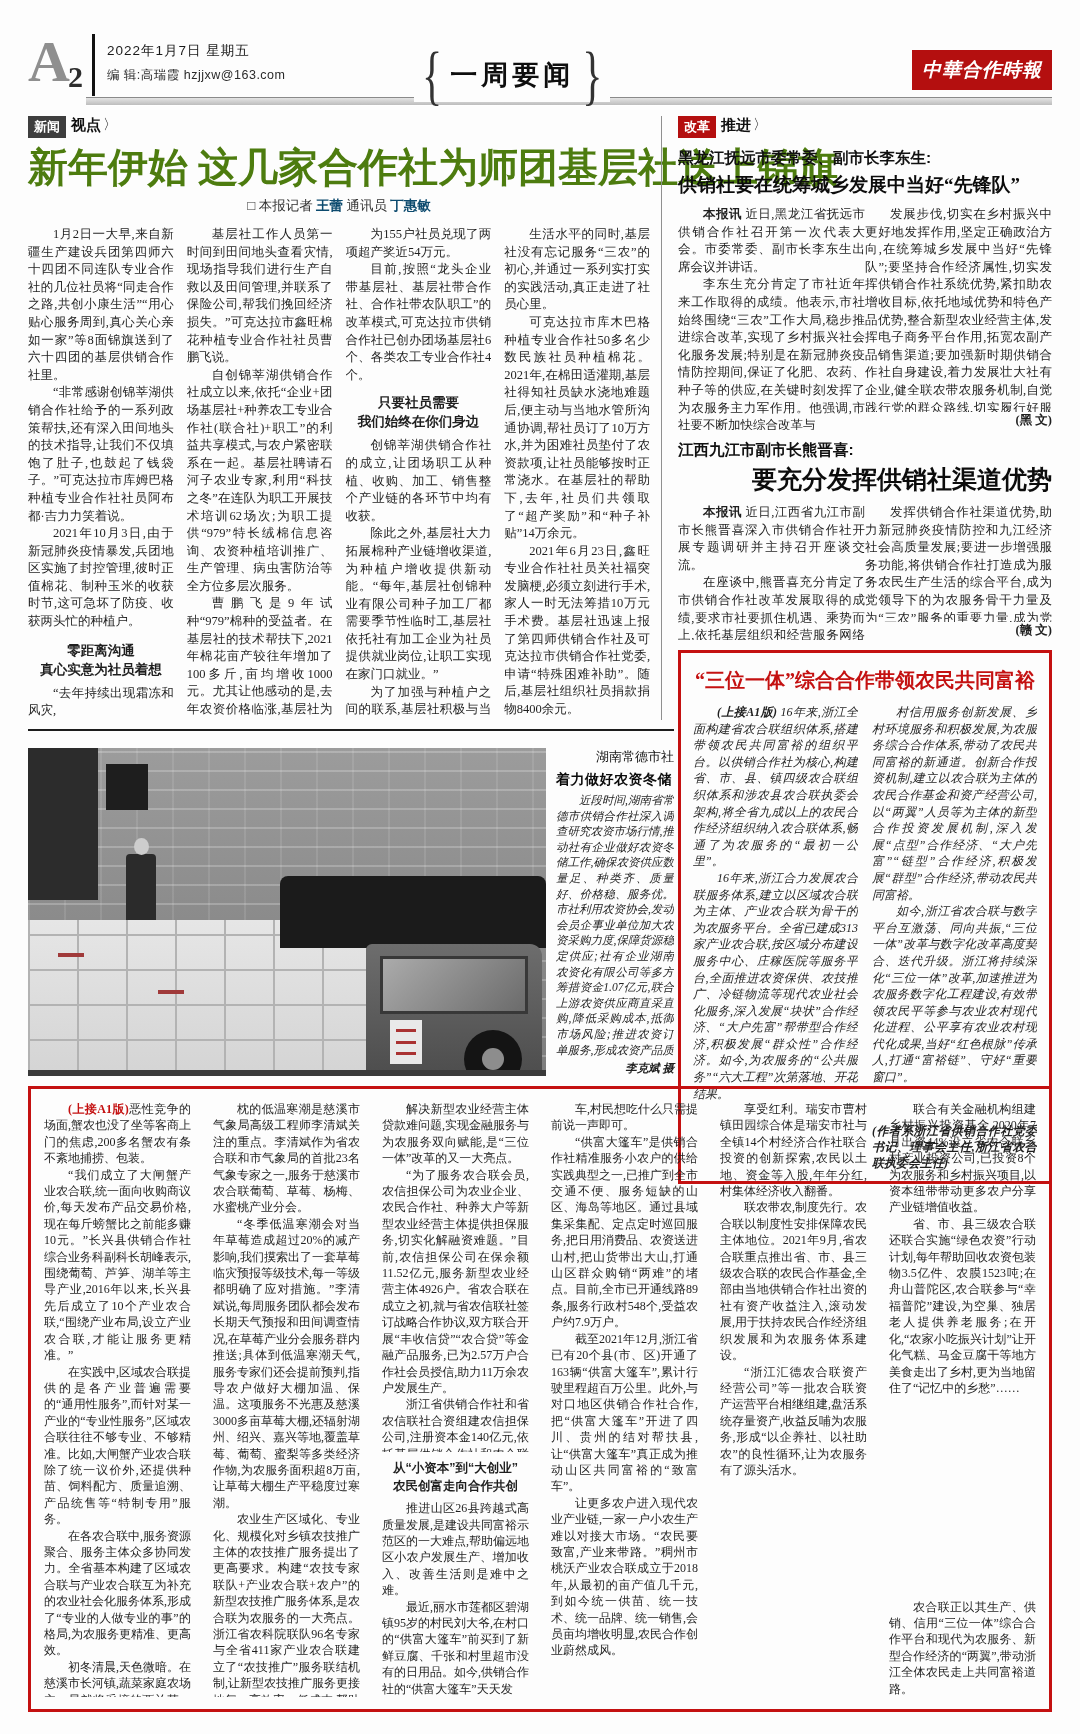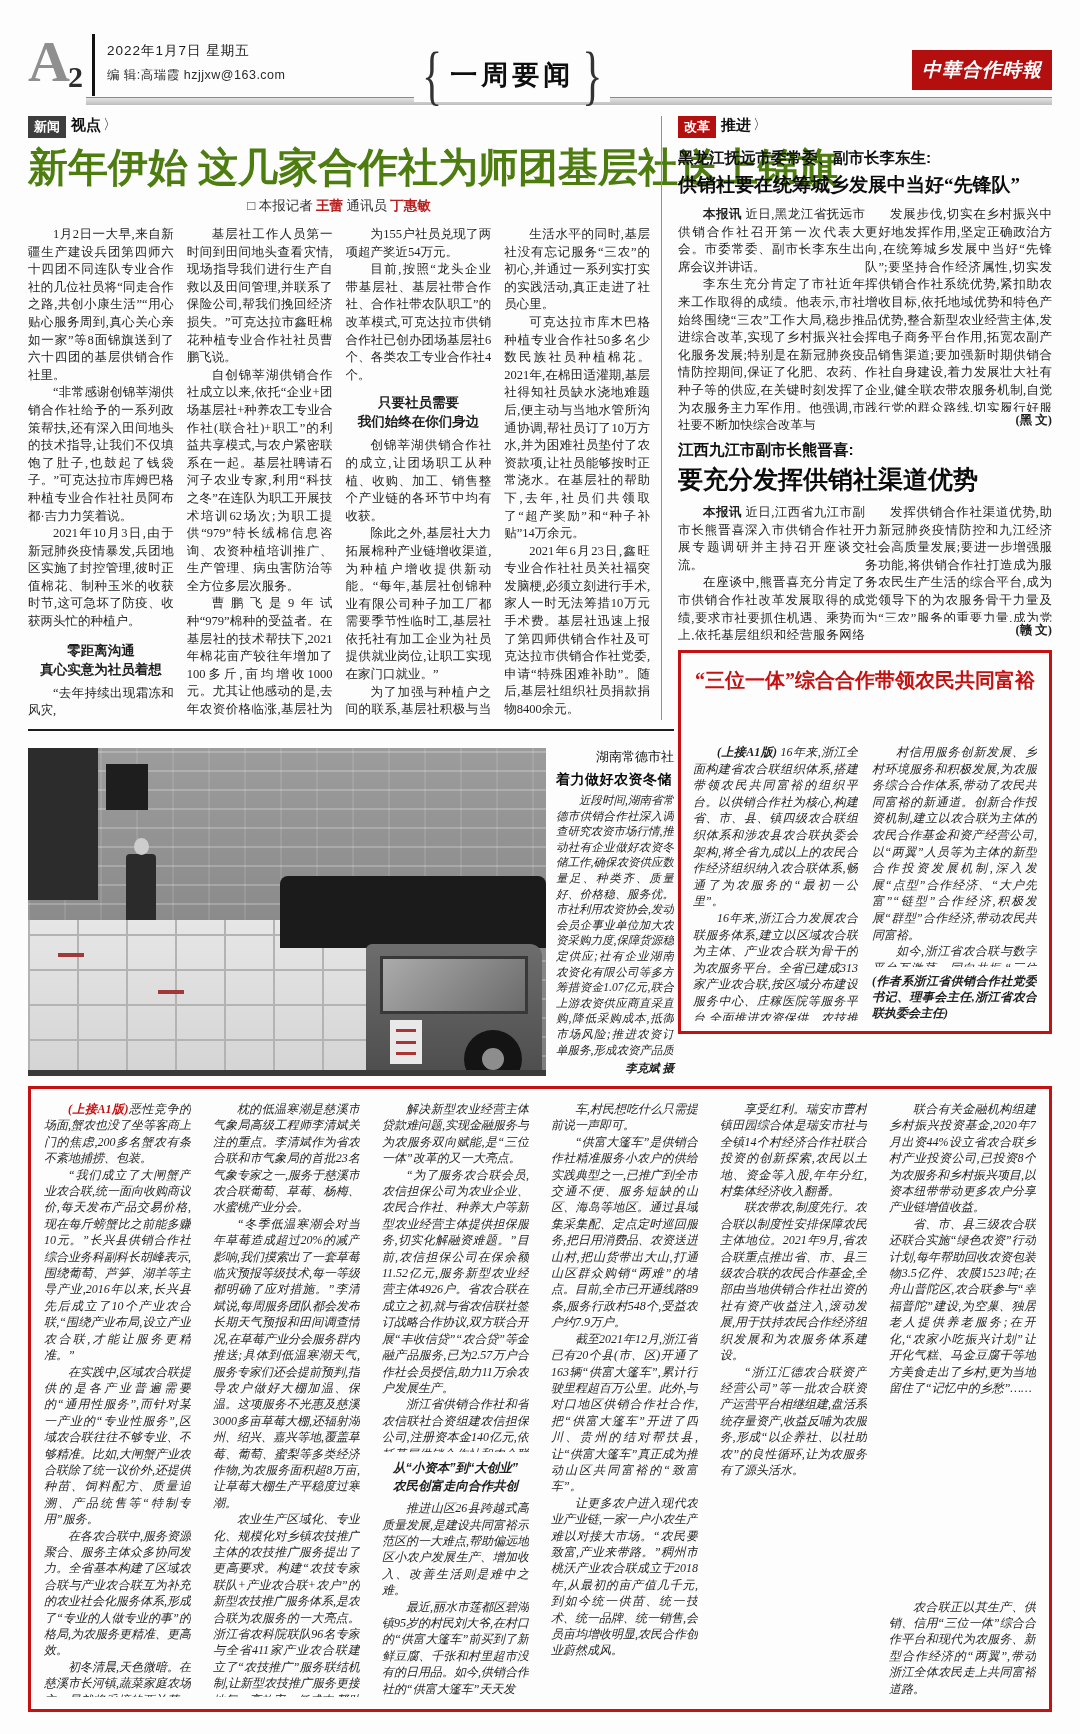--- a/index.html
+++ b/index.html
@@ -31,21 +31,21 @@
   .sec-tag{color:#fff;font-weight:bold;font-size:13px;padding:2px 6px;}
   .tag-dark{background:#3e3e3e;}
   .tag-red{background:#b40f0f;}
   .sec-rest{font-size:15px;font-weight:bold;color:#111;margin-left:5px;}
   .sec-caret{font-size:14px;margin-left:2px;color:#111;}
 
   
   .nv-headline{left:28px;top:140px;width:622px;font-size:40px;font-weight:bold;color:#4d7c0f;
       white-space:nowrap;letter-spacing:0;}
   .nv-byline{left:28px;top:197px;width:622px;text-align:center;font-size:13.5px;color:#333;}
-  .nv-byline b{color:#b91c1c;}
+  .nv-byline b{color:#0c4a6e;}
   .nv-cols{left:28px;top:226px;width:622px;height:494px;display:flex;gap:13px;}
   .col{flex:1 1 0;overflow:hidden;font-size:12.5px;line-height:17.6px;text-align:justify;min-width:0;}
   .p{margin:0;text-indent:2em;}
   .subhead{font-weight:bold;font-size:13.5px;line-height:19px;text-align:center;margin:9px 0 6px;}
 
   .rule-h{left:28px;top:729px;width:646px;height:2px;background:#1d1d1d;}
   .vrule{left:661px;top:116px;width:1px;height:604px;background:#909090;}
 
   
   .photo{left:28px;top:748px;width:518px;height:328px;overflow:hidden;
@@ -85,39 +85,39 @@
   .cap-credit{flex:0 0 auto;text-align:right;font-size:11.5px;font-weight:bold;font-style:italic;padding-top:4px;}
 
   
   .rf-label{left:678px;top:116px;}
   .a-kicker{font-size:15.5px;font-weight:bold;color:#111;}
   .a1-kicker{left:678px;top:148px;}
   .a1-headline{left:678px;top:172px;width:374px;font-size:19px;font-weight:bold;color:#0c0c0c;white-space:nowrap;}
   .a-body{display:flex;gap:0;}
   .a1-body{left:678px;top:206px;width:374px;height:224px;}
   .a2-kicker{left:678px;top:440px;}
-  .a2-headline{left:678px;top:463px;width:374px;text-align:left;font-size:25px;font-weight:bold;color:#0c0c0c;}
+  .a2-headline{left:678px;top:463px;width:374px;text-align:right;font-size:25px;font-weight:bold;color:#0c0c0c;}
   .a2-body{left:678px;top:504px;width:374px;height:136px;}
   .sign{font-weight:bold;text-align:right;text-indent:0;margin:0;}
   .pin-col{display:flex;flex-direction:column;}
   .pin-grow{flex:1 1 auto;min-height:0;overflow:hidden;}
   .pin-tail{flex:0 0 auto;}
 
   
-  .sanwei{left:678px;top:650px;width:374px;height:384px;border:3px solid #c41111;box-sizing:border-box;
-      padding:6px 12px 10px;display:flex;flex-direction:column;gap:40px;}
+  .sanwei{left:678px;top:650px;width:374px;height:534px;border:3px solid #c41111;box-sizing:border-box;
+      padding:6px 12px 10px;display:flex;flex-direction:column;}
   .sw-headline{color:#c41111;font-weight:bold;font-size:20px;text-align:center;margin:8px 0 10px;flex:0 0 auto;}
   .sw-cols{display:flex;gap:14px;flex:1 1 auto;min-height:0;}
   .sw-col{flex:1 1 0;min-width:0;overflow:hidden;font-style:italic;font-size:12px;line-height:16.6px;text-align:justify;}
   .sw-lead{font-weight:bold;font-style:italic;}
   .sw-author{font-weight:bold;padding-top:6px;font-size:12px;line-height:16px;}
 
   
   .bottom{left:28px;top:1086px;width:1024px;height:626px;border:3px solid #c41111;box-sizing:border-box;
-      padding:12px 13px;display:flex;gap:22px;font-style:italic;}
+      padding:12px 13px;display:flex;gap:22px;}
   .b-col{flex:1 1 0;min-width:0;overflow:hidden;font-size:12px;line-height:16.4px;text-align:justify;}
   .b-lead{color:#c41111;font-weight:bold;}
   .b-sub{font-weight:bold;font-size:12.5px;line-height:18px;text-align:center;margin:7px 0 5px;}
   .b-post-cap{max-height:215px;overflow:hidden;}
 </style>
 </head>
 <body>
 
 <div id="page">
 

